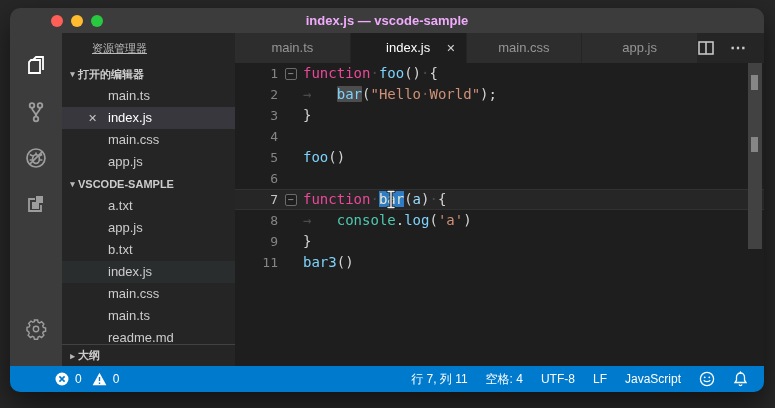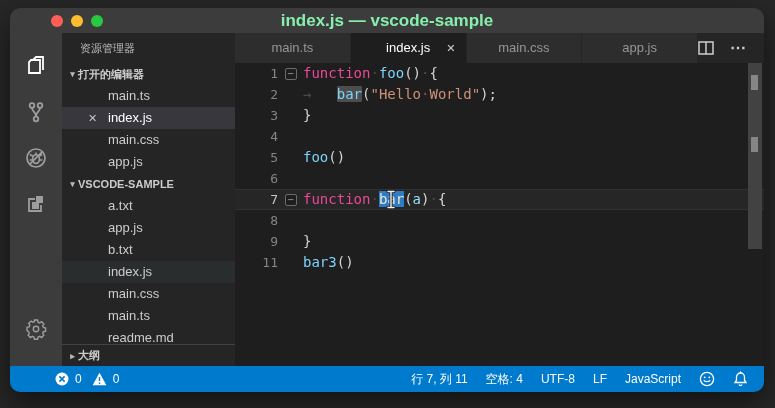--- a/index.html
+++ b/index.html
@@ -8,35 +8,35 @@
   #window { position:absolute; left:10px; top:8px; width:754px; height:384px;
             background:#1e1e1e; border-radius:10px; overflow:hidden;
             box-shadow:0 12px 30px rgba(0,0,0,.55); display:flex; flex-direction:column; }
   
   #titlebar { height:25px; background:#3c3c3c; position:relative; flex:0 0 auto; }
   .traffic { position:absolute; top:7px; width:12px; height:12px; border-radius:50%; }
   .t-red   { left:41px; background:#ff5f57; }
   .t-yellow{ left:61px; background:#febc2e; }
   .t-green { left:81px; background:#28c840; }
   #window-title { position:absolute; left:0; right:0; top:0; height:25px; line-height:25px;
-                  text-align:center; color:#86efac; font-size:17px; font-weight:bold; }
+                  text-align:center; color:#f0abfc; font-size:13px; font-weight:bold; }
   
   #main { flex:1 1 auto; display:flex; min-height:0; }
   #activitybar { width:52px; background:#3c3c3c; display:flex; flex-direction:column;
                  align-items:center; padding-top:10px; flex:0 0 auto; }
   .ab-item { width:48px; height:46px; display:flex; align-items:center; justify-content:center;
              color:#9d9d9d; }
   .ab-item.active { color:#ffffff; }
   .ab-spacer { flex:1; }
   .ab-gear { margin-bottom:14px; color:#9d9d9d; }
   
   #sidebar { width:173px; background:#252526; flex:0 0 auto; display:flex; flex-direction:column;
              color:#cccccc; }
-  #sidebar-title { height:30px; line-height:30px; padding-left:18px; font-size:11px;
-                   color:#bbbbbb; flex:0 0 auto; }
+  #sidebar-title { height:30px; line-height:30px; padding-left:30px; font-size:11px;
+                   color:#bbbbbb; flex:0 0 auto;text-decoration:underline; }
   #tree { flex:1 1 auto; overflow:hidden; }
   .sec-header { height:22px; display:flex; align-items:center; font-size:11px; font-weight:bold;
                 color:#cccccc; }
   .sec-arrow { width:11px; margin-left:5px; font-size:9px; color:#b8b8b8; text-align:center; }
   .tree-row { height:22px; line-height:22px; padding-left:46px; font-size:13px; color:#cccccc;
               position:relative; white-space:nowrap; }
   .tree-row.sel { background:#37373d; color:#ffffff; }
   .tree-row.foc { background:#2a2d2e; }
   .row-close { position:absolute; left:26px; top:0; font-size:11px; color:#c5c5c5; }
   #outline-row { height:22px; display:flex; align-items:center; border-top:1px solid #424242;
@@ -198,21 +198,21 @@
 
       <div id="editor">
         <div id="code-lines">
             <div class="cl"><span class="ln">1</span><span class="fold"><span class="fbox">−</span></span><span class="code"><span class="tk kw">function</span><span class="tk ws">·</span><span class="tk fn">foo</span><span class="tk pn">()</span><span class="tk ws">·</span><span class="tk pn">{</span></span></div>
             <div class="cl"><span class="ln">2</span><span class="fold"></span><span class="code"><span class="tk ws">→</span><span class="tk pn">   </span><span class="tk fn h-word">bar</span><span class="tk pn">(</span><span class="tk str">"Hello</span><span class="tk wss">·</span><span class="tk str">World"</span><span class="tk pn">);</span></span></div>
             <div class="cl"><span class="ln">3</span><span class="fold"></span><span class="code"><span class="tk pn">}</span></span></div>
             <div class="cl"><span class="ln">4</span><span class="fold"></span><span class="code"></span></div>
             <div class="cl"><span class="ln">5</span><span class="fold"></span><span class="code"><span class="tk fn">foo</span><span class="tk pn">()</span></span></div>
             <div class="cl"><span class="ln">6</span><span class="fold"></span><span class="code"></span></div>
             <div class="cl current"><span class="ln">7</span><span class="fold"><span class="fbox">−</span></span><span class="code"><span class="tk kw">function</span><span class="tk ws">·</span><span class="tk fn h-sel">bar</span><span class="tk pn">(</span><span class="tk var">a</span><span class="tk pn">)</span><span class="tk ws">·</span><span class="tk pn">{</span></span></div>
-            <div class="cl"><span class="ln">8</span><span class="fold"></span></div>
+            <div class="cl"><span class="ln">8</span><span class="fold"></span><span class="code"><span class="tk ws">→</span><span class="tk pn">   </span><span class="tk cls">console</span><span class="tk pn">.</span><span class="tk fn">log</span><span class="tk pn">(</span><span class="tk str">'a'</span><span class="tk pn">)</span></span></div>
             <div class="cl"><span class="ln">9</span><span class="fold"></span><span class="code"><span class="tk pn">}</span></span></div>
             <div class="cl"><span class="ln">11</span><span class="fold"></span><span class="code"><span class="tk fn">bar3</span><span class="tk pn">()</span></span></div>
           </div>
         <div id="scrollbar">
             <div class="ov-mark" style="top: 12px;"></div>
             <div class="ov-mark" style="top: 74px;"></div>
           </div>
         <svg id="ibeam" style="left:149px; top:126px;" width="14" height="21" viewBox="0 0 14 21">
           <g stroke="#1e1e1e" stroke-width="3.2" fill="none" stroke-linecap="round">
             <path d="M4 2.5 h6 M7 2.5 v16 M4 18.5 h6"></path>

